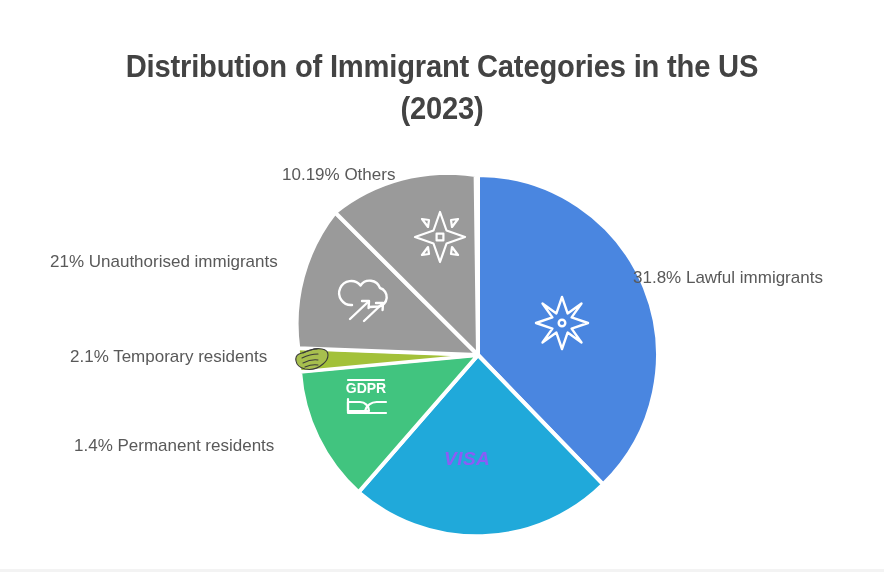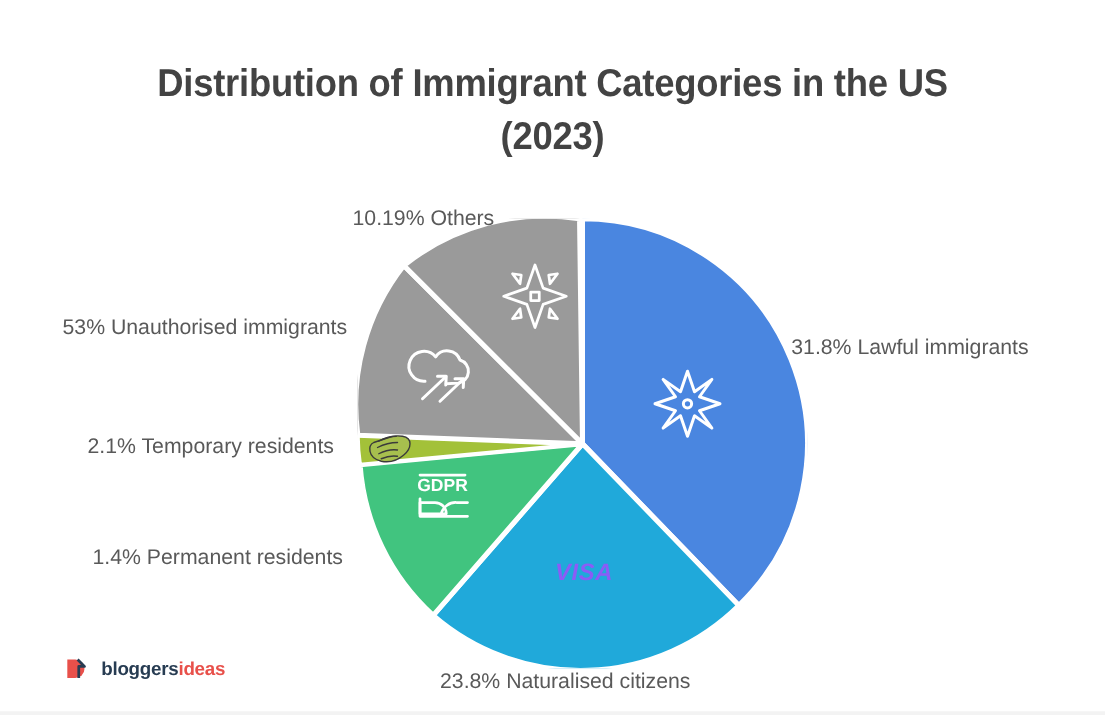--- a/index.html
+++ b/index.html
@@ -35,21 +35,21 @@
     line-height: 42px;
     letter-spacing: -0.2px;
     color: #434343;
     transform: scaleX(0.94);
     transform-origin: center top;
   }
 
   
   .pie-wrap {
     position: absolute;
-    left: 286px;
+    left: 298px;
     top: 175px;
     width: 360px;
     height: 360px;
   }
   .pie-svg { display: block; }
 
   
   .slice-label {
     position: absolute;
     font-family: "Liberation Sans", sans-serif;
@@ -176,34 +176,24 @@
                q-6,-1 -11,1 q-6,2 -12,4 Z"></path>
       <path d="M11,13 q7,-4 14,-4" fill="none"></path>
       <path d="M10,18 q8,-4 16,-4" fill="none"></path>
       <path d="M11,23 q8,-4 15,-3" fill="none"></path>
       <path d="M13,27 q7,-3 13,-2" fill="none"></path>
     </g>
   </svg>
 
   <div class="slice-label lbl-others">10.19% Others</div>
 
-  <div class="slice-label lbl-unauthorised">53% Unauthorised immigrants</div>
+  <div class="slice-label lbl-unauthorised">21% Unauthorised immigrants</div>
 
   <div class="slice-label lbl-temporary">2.1% Temporary residents</div>
 
   <div class="slice-label lbl-permanent">1.4% Permanent residents</div>
 
-  <div class="slice-label lbl-naturalised">23.8% Naturalised citizens</div>
 
   <div class="slice-label lbl-lawful">31.8% Lawful immigrants</div>
 
-  <div class="logo">
-    <svg class="logo-mark" viewBox="0 0 24 24">
-      <path d="M2,4 L9,4 a8,8 0 0 1 0,16 L2,20 Z" fill="#e8504a"></path>
-      <path d="M11,4 L17,10 L12,10 L12,20" fill="none" stroke="#273c52" stroke-width="2.4" stroke-linejoin="round"></path>
-    </svg>
-    <div class="logo-text">
-      <span class="p1">bloggers</span><span class="p2">ideas</span>
-    </div>
-  </div>
 
   <div class="bottom-edge"></div>
 </div>
 
 </body></html>

